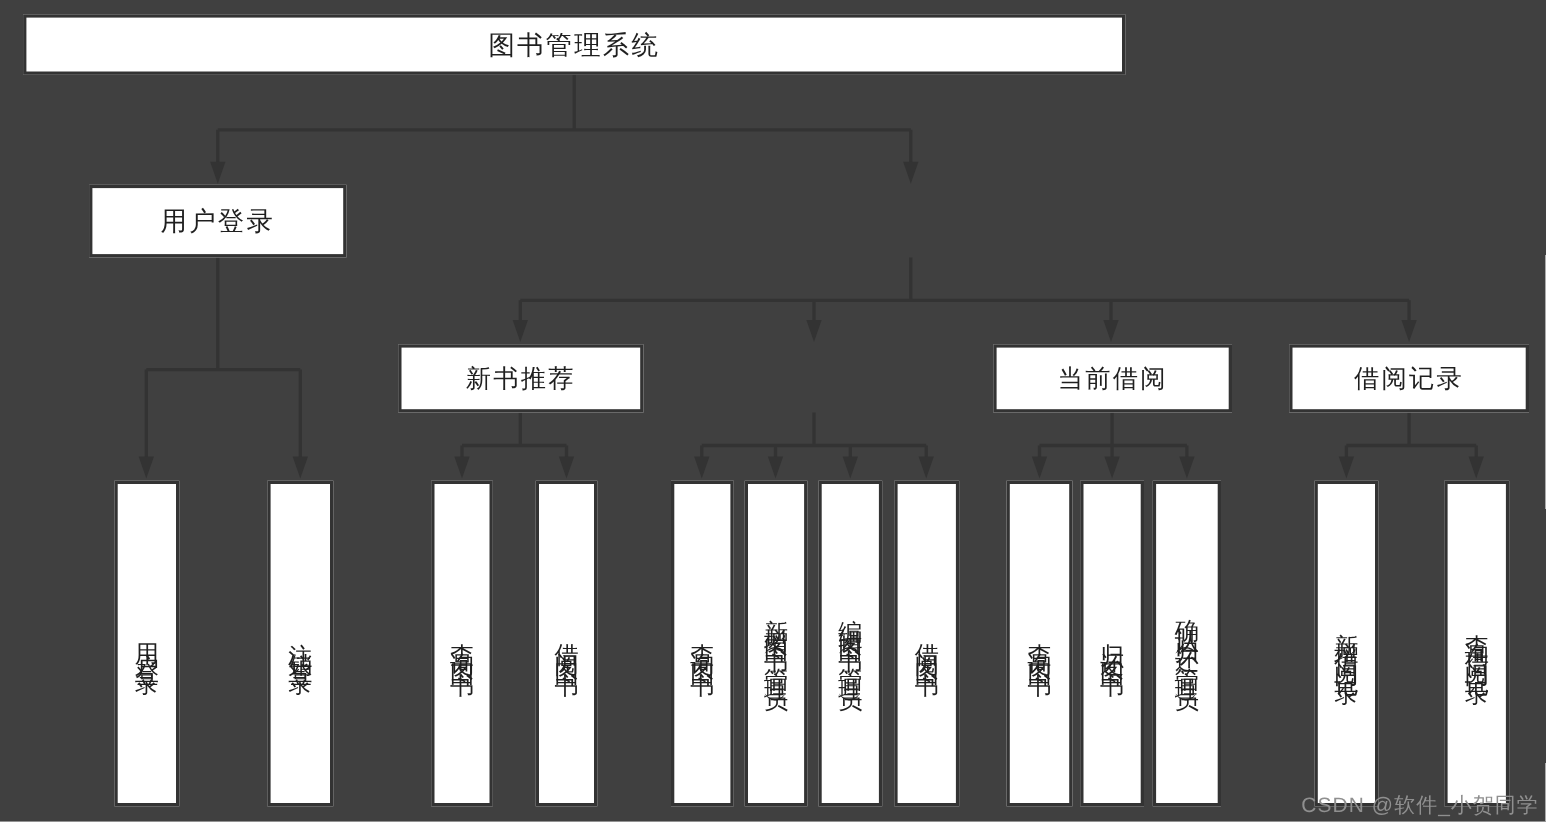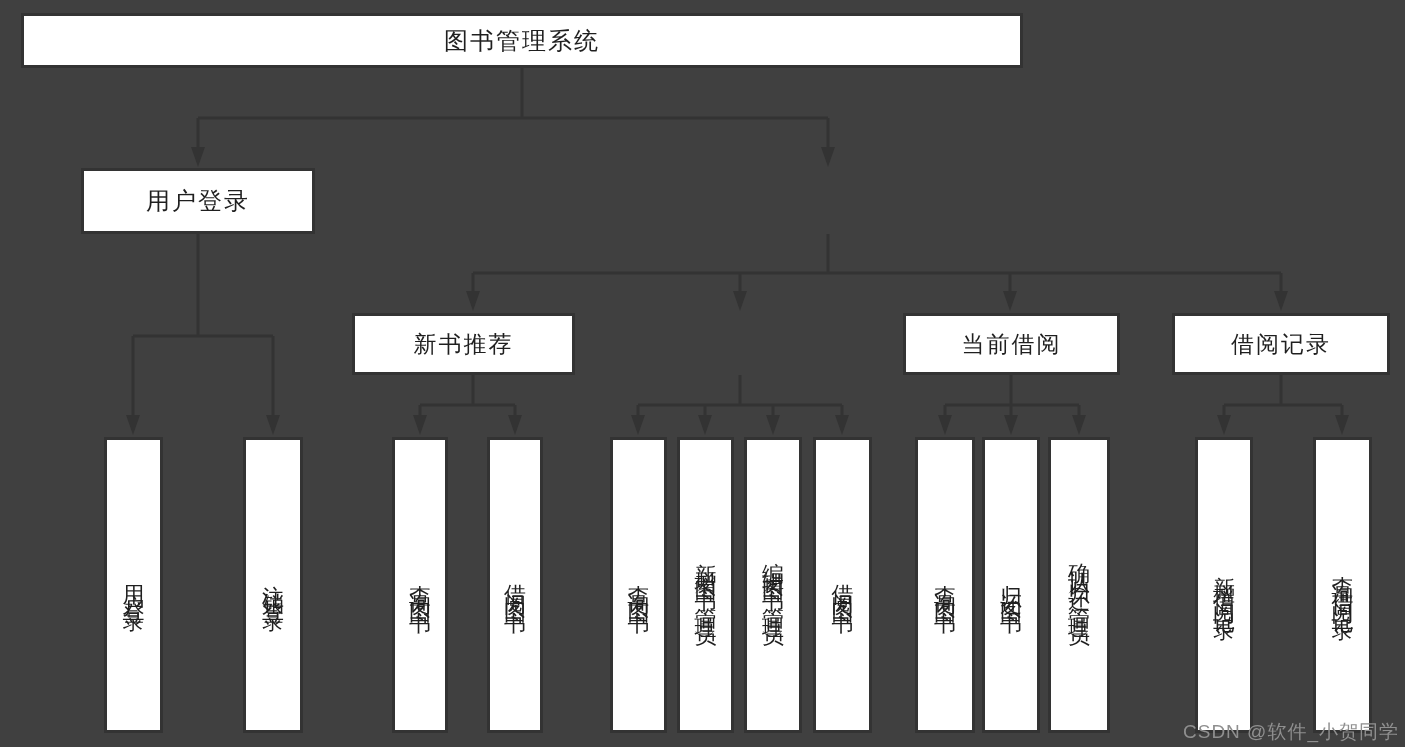--- a/index.html
+++ b/index.html
@@ -32,21 +32,21 @@
   }
   .h-node {
     font-size: 24px;
     letter-spacing: 2px;
     white-space: nowrap;
   }
   .root-node   { left: 21px;  top: 13px;  width: 1002px; height: 55px; }
   .n-user-login{ left: 81px;  top: 168px; width: 234px;  height: 66px; }
   .n-book-mgmt { left: 711px; top: 168px; width: 234px;  height: 66px; }
   .l3 { top: 313px; height: 62px; font-size: 23px; }
-  .n-new-book  { left: 352px;  width: 223px; }
+  .n-new-book  { left: 362px;  width: 223px; }
   .n-borrow    { left: 632px;  width: 216px; }
   .n-current   { left: 903px;  width: 217px; }
   .n-records   { left: 1172px; width: 218px; }
   .leaf {
     top: 437px;
     height: 296px;
     writing-mode: vertical-rl;
     text-orientation: mixed;
     font-size: 22px;
     letter-spacing: 9px;

